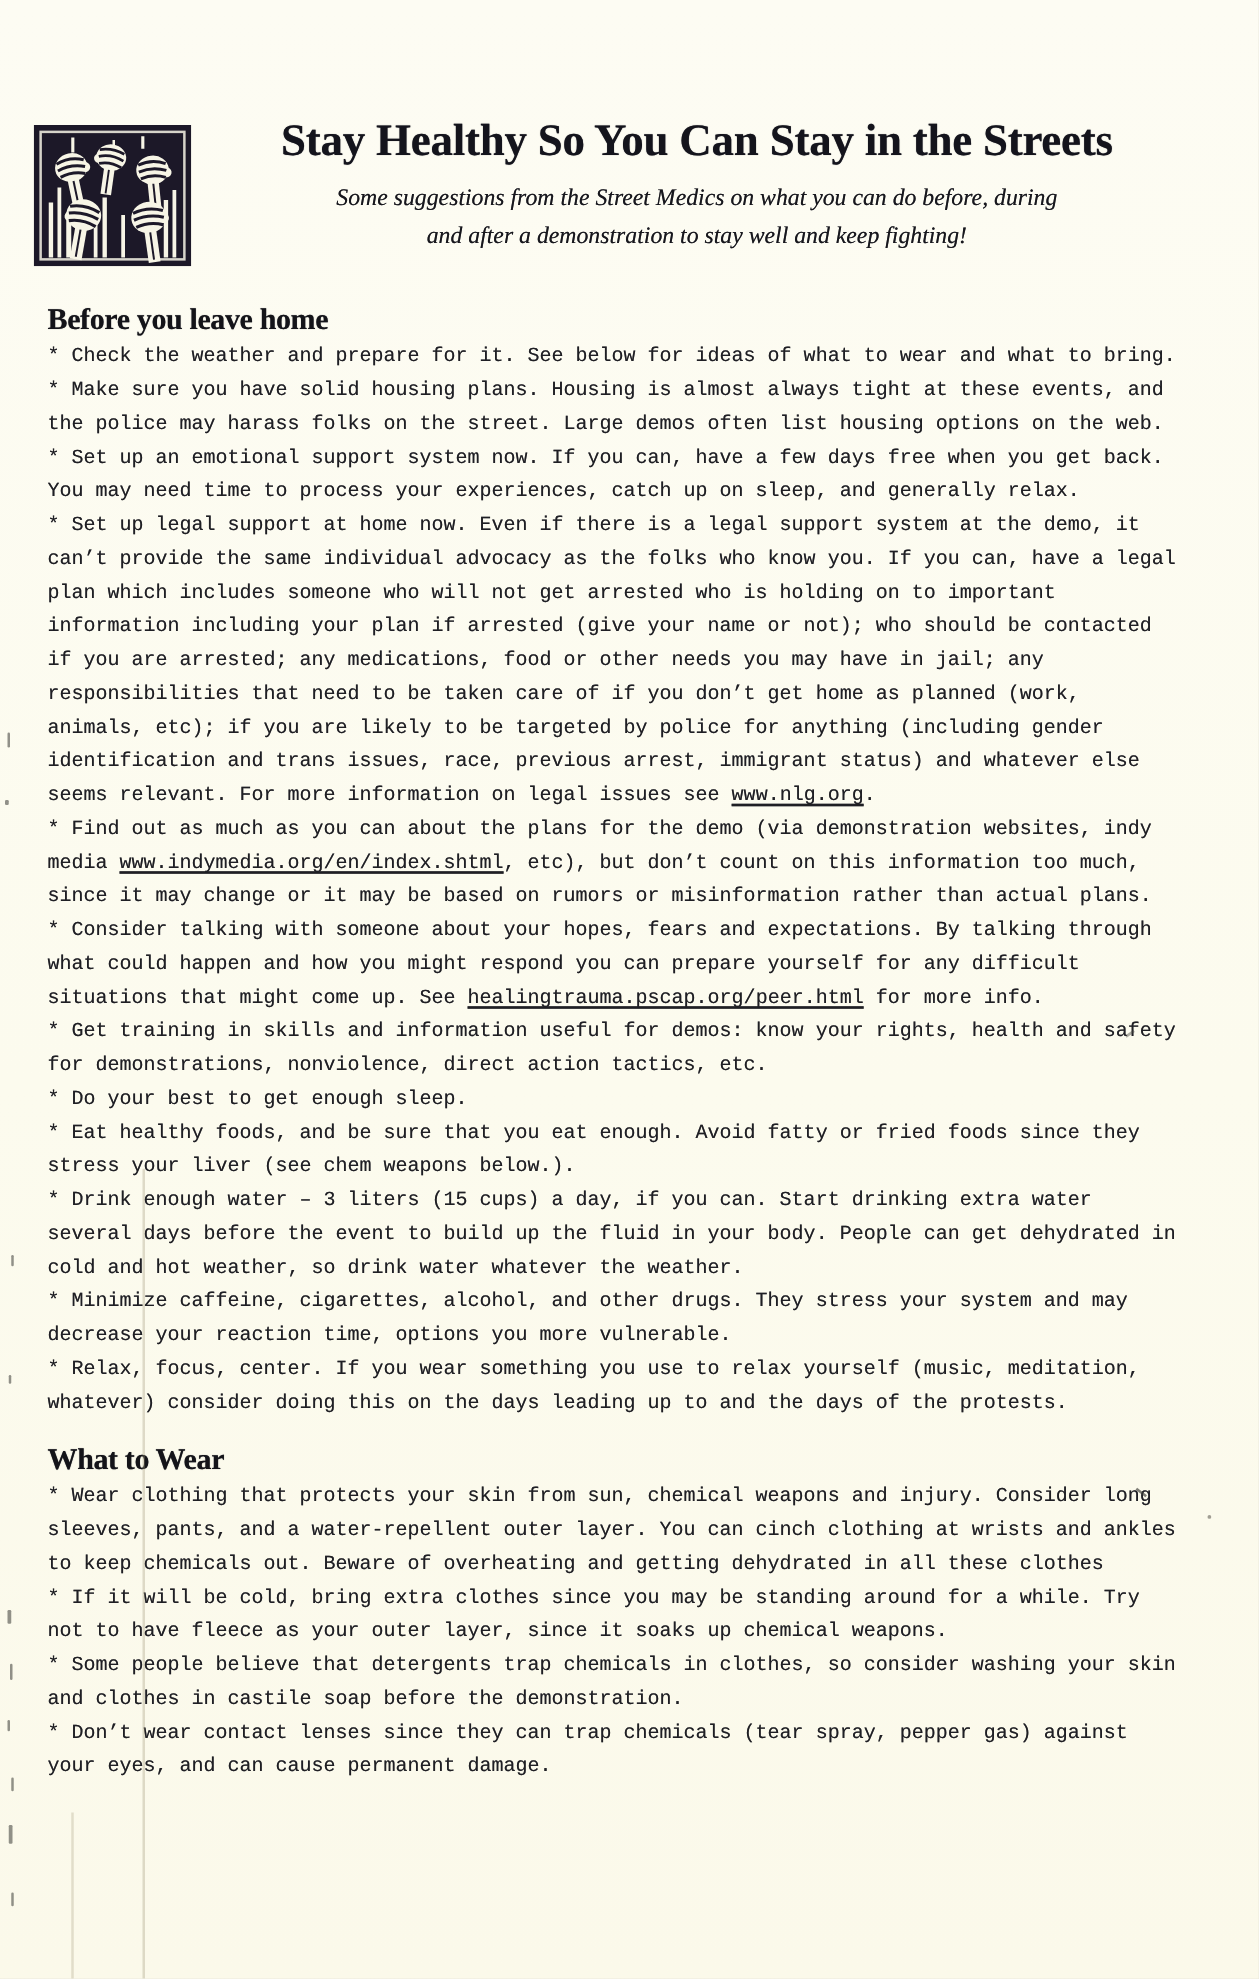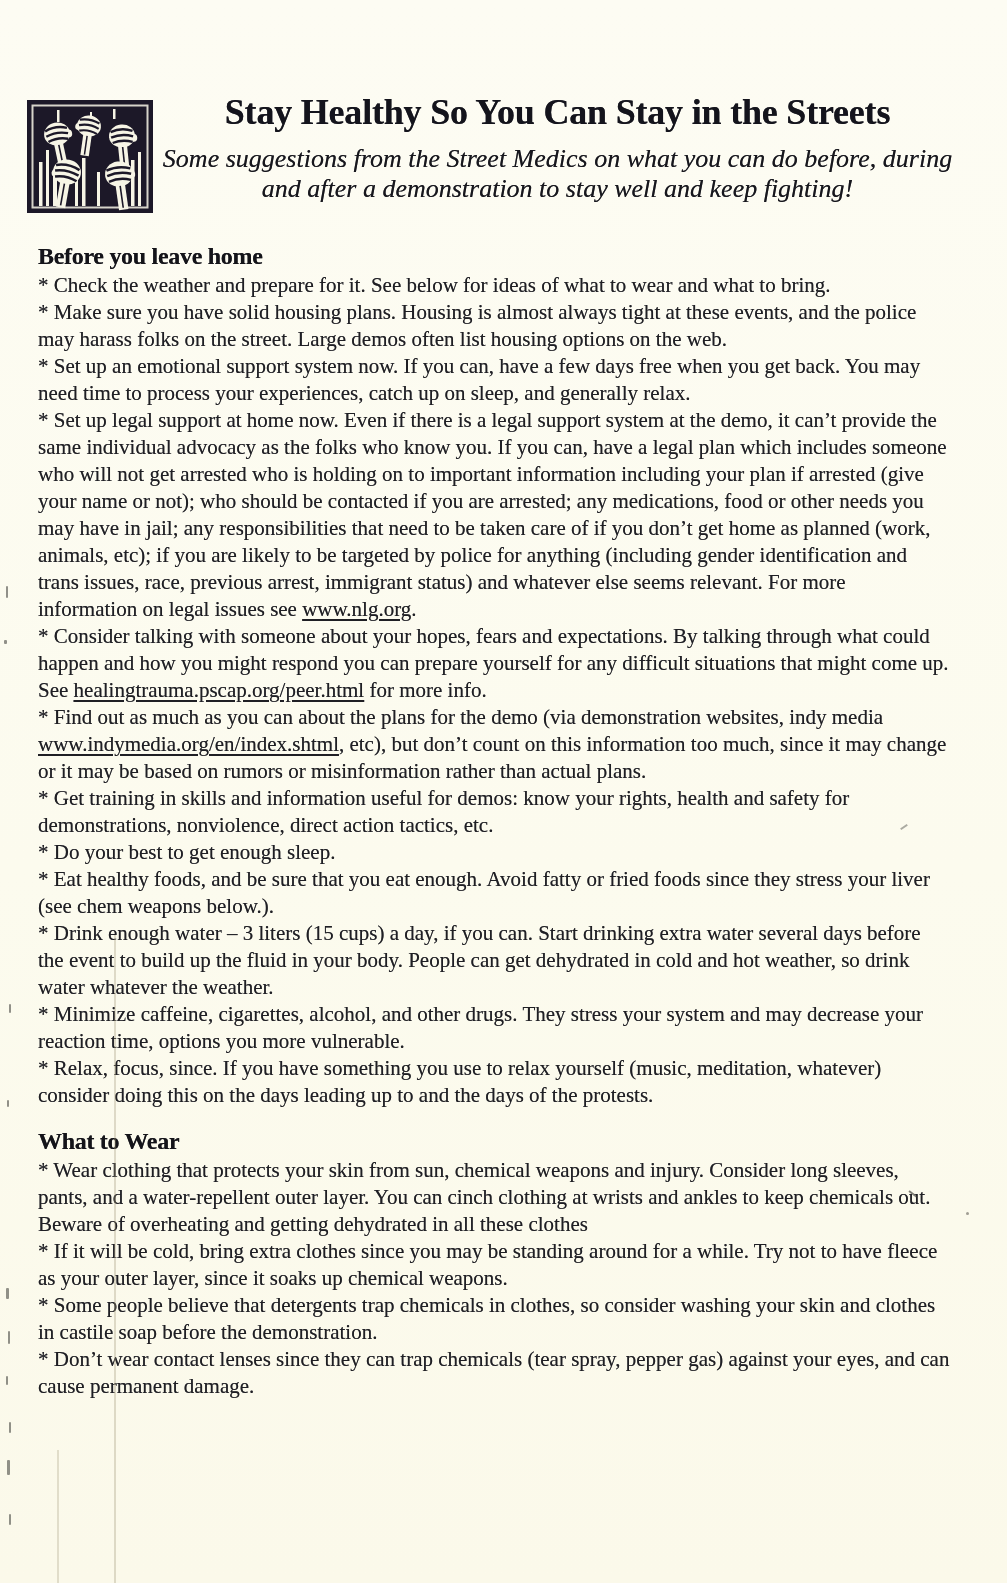--- a/index.html
+++ b/index.html
@@ -19,36 +19,37 @@
   .titles {
     position:absolute; left:160px; top:92px; width:795px;
     text-align:center;
   }
   h1.doc-title {
     margin:0; font-size:36px; line-height:40px; font-weight:700;
     letter-spacing:-0.2px; color:#14141c;
     text-shadow:0 0 0.6px rgba(18,18,28,.75);
   }
   .subtitle {
-    margin:12px 0 0 0; font-style:italic; font-size:26px; line-height:30px;
+    margin:12px 0 0 0; font-style:italic; font-size:19px; line-height:30px;
     color:#17171d; text-shadow:0 0 0.5px rgba(18,18,28,.7);
   }
   
   main.flyer-body {
     position:absolute; left:38px; top:240px; width:912px;
   }
   h2.section-heading {
     margin:0; font-size:24px; line-height:32px; font-weight:700;
     letter-spacing:-0.3px; color:#141419;
     text-shadow:0 0 0.6px rgba(18,18,28,.75);
   }
   h2.section-heading + h2, main.flyer-body h2.section-heading:not(:first-child) { margin-top:16px; }
   p.bullet {
-    margin:0; font-size:21px; line-height:27px; color:#1f1f24;
+    margin:0; font-size:16px; line-height:27px; color:#1f1f24;
     text-shadow:0 0 0.5px rgba(25,25,35,.6);
+    font-family:Liberation Mono, monospace;
   }
   .doclink {
     text-decoration:underline;
     text-decoration-thickness:1.5px;
     text-underline-offset:3px;
   }
   
   .artifact { position:absolute; pointer-events:none; }
   .fold-a { left:114px; top:935px; width:2px; height:648px; background:rgba(158,150,118,.32); }
   .fold-b { left:57px; top:1450px; width:2px; height:133px; background:rgba(158,150,118,.28); }
@@ -147,28 +148,28 @@
       <span>and after a demonstration to stay well and keep fighting!</span>
     </p>
   </header>
 
   <main class="flyer-body" id="flyer-body">
       <h2 class="section-heading">Before you leave home</h2>
       <p class="bullet"><span>* Check the weather and prepare for it. See below for ideas of what to wear and what to bring.</span></p>
       <p class="bullet"><span>* Make sure you have solid housing plans. Housing is almost always tight at these events, and the police may harass folks on the street. Large demos often list housing options on the web.</span></p>
       <p class="bullet"><span>* Set up an emotional support system now. If you can, have a few days free when you get back. You may need time to process your experiences, catch up on sleep, and generally relax.</span></p>
       <p class="bullet"><span>* Set up legal support at home now. Even if there is a legal support system at the demo, it can’t provide the same individual advocacy as the folks who know you. If you can, have a legal plan which includes someone who will not get arrested who is holding on to important information including your plan if arrested (give your name or not); who should be contacted if you are arrested; any medications, food or other needs you may have in jail; any responsibilities that need to be taken care of if you don’t get home as planned (work, animals, etc); if you are likely to be targeted by police for anything (including gender identification and trans issues, race, previous arrest, immigrant status) and whatever else seems relevant. For more information on legal issues see </span><span class="doclink">www.nlg.org</span><span>.</span></p>
+      <p class="bullet"><span>* Find out as much as you can about the plans for the demo (via demonstration websites, indy media </span><span class="doclink">www.indymedia.org/en/index.shtml</span><span>, etc), but don’t count on this information too much, since it may change or it may be based on rumors or misinformation rather than actual plans.</span></p>
       <p class="bullet"><span>* Consider talking with someone about your hopes, fears and expectations. By talking through what could happen and how you might respond you can prepare yourself for any difficult situations that might come up. See </span><span class="doclink">healingtrauma.pscap.org/peer.html</span><span> for more info.</span></p>
-      <p class="bullet"><span>* Find out as much as you can about the plans for the demo (via demonstration websites, indy media </span><span class="doclink">www.indymedia.org/en/index.shtml</span><span>, etc), but don’t count on this information too much, since it may change or it may be based on rumors or misinformation rather than actual plans.</span></p>
       <p class="bullet"><span>* Get training in skills and information useful for demos: know your rights, health and safety for demonstrations, nonviolence, direct action tactics, etc.</span></p>
       <p class="bullet"><span>* Do your best to get enough sleep.</span></p>
       <p class="bullet"><span>* Eat healthy foods, and be sure that you eat enough. Avoid fatty or fried foods since they stress your liver (see chem weapons below.).</span></p>
       <p class="bullet"><span>* Drink enough water – 3 liters (15 cups) a day, if you can. Start drinking extra water several days before the event to build up the fluid in your body. People can get dehydrated in cold and hot weather, so drink water whatever the weather.</span></p>
       <p class="bullet"><span>* Minimize caffeine, cigarettes, alcohol, and other drugs. They stress your system and may decrease your reaction time, options you more vulnerable.</span></p>
-      <p class="bullet"><span>* Relax, focus, since. If you have something you use to relax yourself (music, meditation, whatever) consider doing this on the days leading up to and the days of the protests.</span></p>
+      <p class="bullet"><span>* Relax, focus, center. If you wear something you use to relax yourself (music, meditation, whatever) consider doing this on the days leading up to and the days of the protests.</span></p>
       <h2 class="section-heading">What to Wear</h2>
       <p class="bullet"><span>* Wear clothing that protects your skin from sun, chemical weapons and injury. Consider long sleeves, pants, and a water-repellent outer layer. You can cinch clothing at wrists and ankles to keep chemicals out. Beware of overheating and getting dehydrated in all these clothes</span></p>
       <p class="bullet"><span>* If it will be cold, bring extra clothes since you may be standing around for a while. Try not to have fleece as your outer layer, since it soaks up chemical weapons.</span></p>
       <p class="bullet"><span>* Some people believe that detergents trap chemicals in clothes, so consider washing your skin and clothes in castile soap before the demonstration.</span></p>
       <p class="bullet"><span>* Don’t wear contact lenses since they can trap chemicals (tear spray, pepper gas) against your eyes, and can cause permanent damage.</span></p>
     </main>
 
   <div class="artifact fold-a"></div>
   <div class="artifact fold-b"></div>
   <div class="artifact tick t1"></div>

